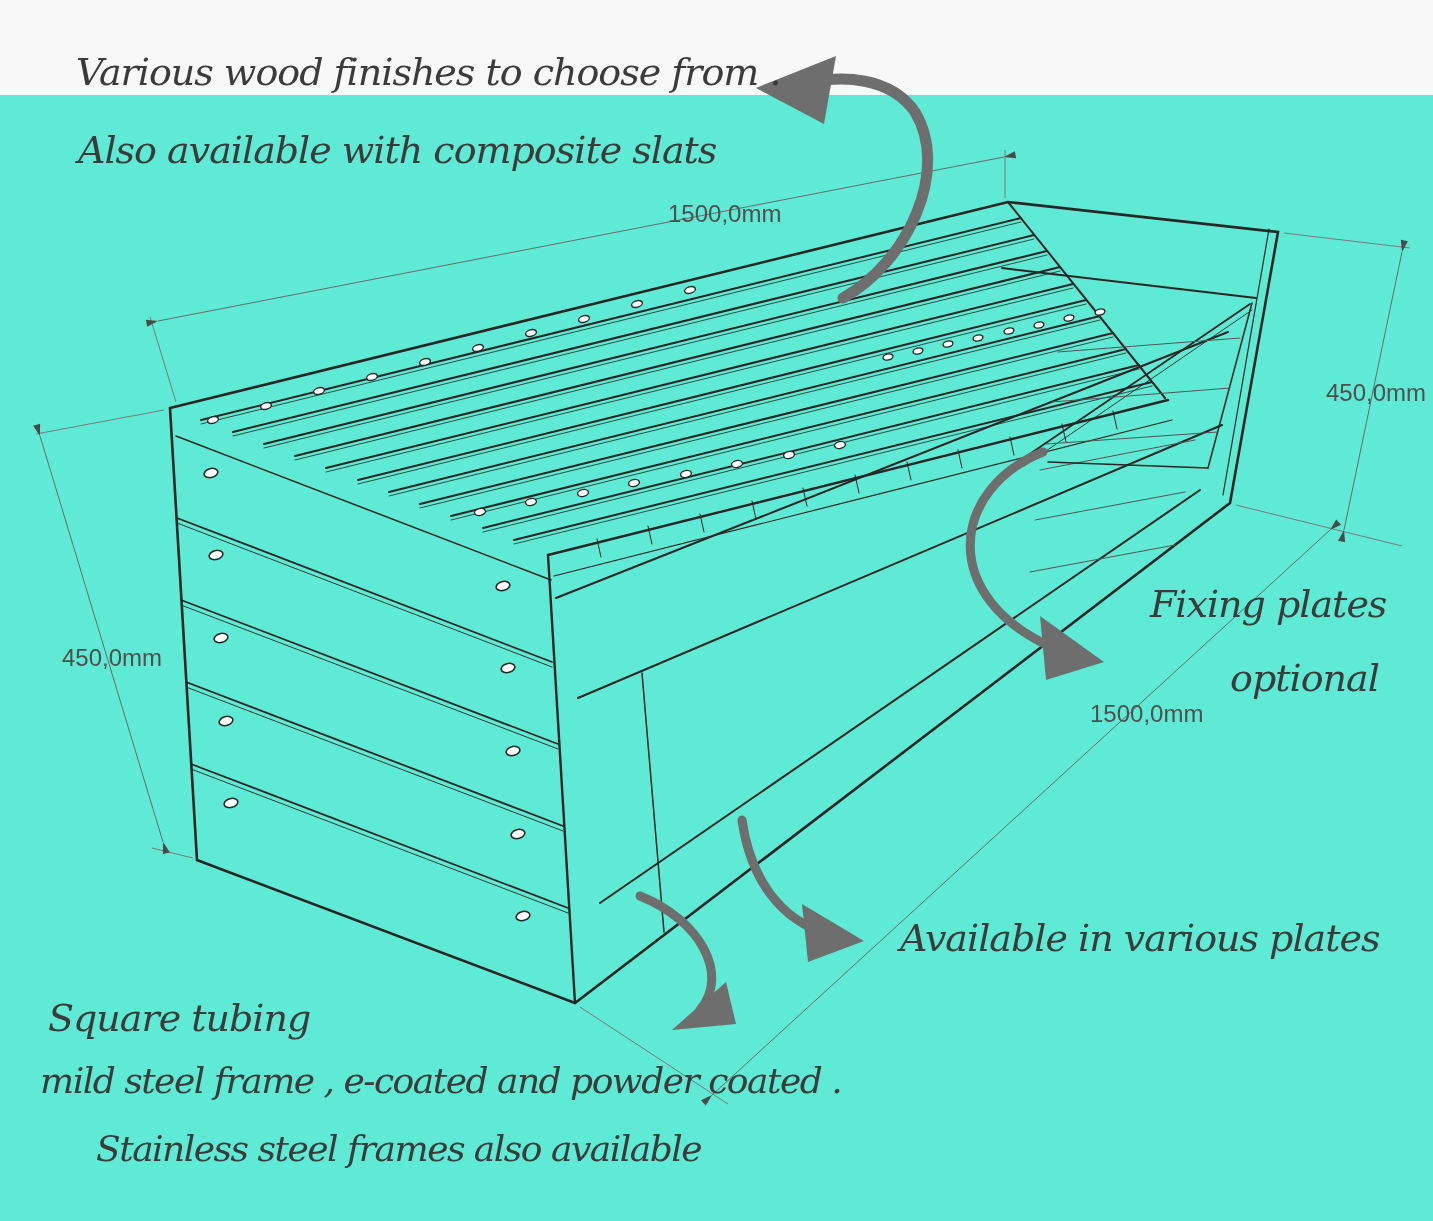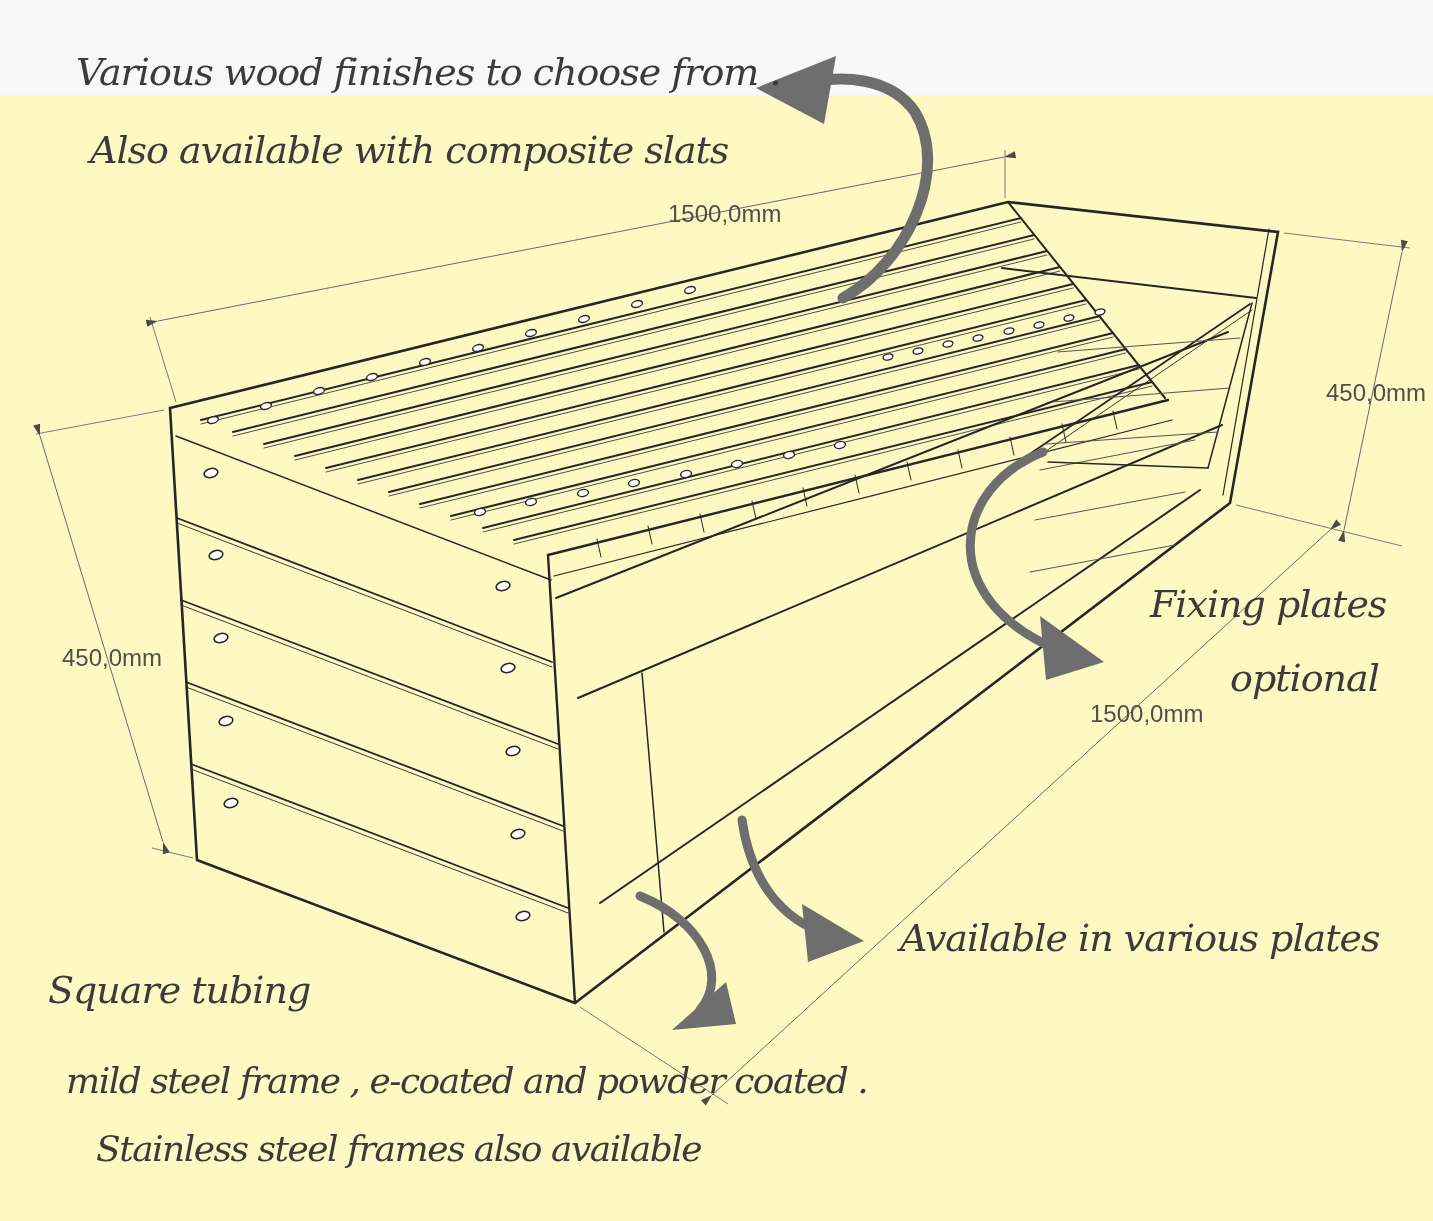--- a/index.html
+++ b/index.html
@@ -5,21 +5,21 @@
   html, body {
     margin: 0;
     padding: 0;
     background: #ffffff;
     font-family: "Liberation Sans", sans-serif;
   }
   .canvas {
     position: relative;
     width: 1433px;
     height: 1221px;
-    background: #fef9c3;
+    background: #5eead4;
     overflow: hidden;
   }
   .top-tint {
     position: absolute;
     left: 0; top: 0;
     width: 1433px; height: 95px;
     background: #f8f8f8;
   }
   svg.lineart {
     position: absolute;
@@ -292,29 +292,29 @@
         <polygon points="864,941 802,904 808,962" fill="#6e6e6e" stroke="none"></polygon>
       </g>
       <g>
         <path d="M 640 896 C 700 920 730 974 700 1010" stroke-width="9"></path>
         <polygon points="672,1030 726,982 736,1024" fill="#6e6e6e" stroke="none"></polygon>
       </g>
     </g>
   </svg>
 
   <div class="txt script" style="left:76px; top:50px;">Various wood finishes to choose from .</div>
-  <div class="txt script" style="left:90px; top:128px;">Also available with composite slats</div>
+  <div class="txt script" style="left:78px; top:128px;">Also available with composite slats</div>
 
   <div class="txt script" style="left:1150px; top:582px;">Fixing plates</div>
   <div class="txt script" style="left:1230px; top:656px;text-align:right;">optional</div>
 
   <div class="txt script" style="left:900px; top:916px;">Available in various plates</div>
 
-  <div class="txt script" style="left:48px; top:968px;">Square tubing</div>
-  <div class="txt script small" style="left:40px; top:1060px;margin-left:26px;">mild steel frame , e-coated and powder coated .</div>
+  <div class="txt script" style="left:48px; top:996px;">Square tubing</div>
+  <div class="txt script small" style="left:40px; top:1060px;">mild steel frame , e-coated and powder coated .</div>
   <div class="txt script small" style="left:52px; top:1128px;margin-left:44px;">Stainless steel frames also available</div>
 
   <div class="txt dim" style="left:668px; top:200px;">1500,0mm</div>
   <div class="txt dim" style="left:62px; top:644px;">450,0mm</div>
   <div class="txt dim" style="left:1326px; top:379px;">450,0mm</div>
   <div class="txt dim" style="left:1090px; top:700px;">1500,0mm</div>
 
 </div>
 
 </body></html>

